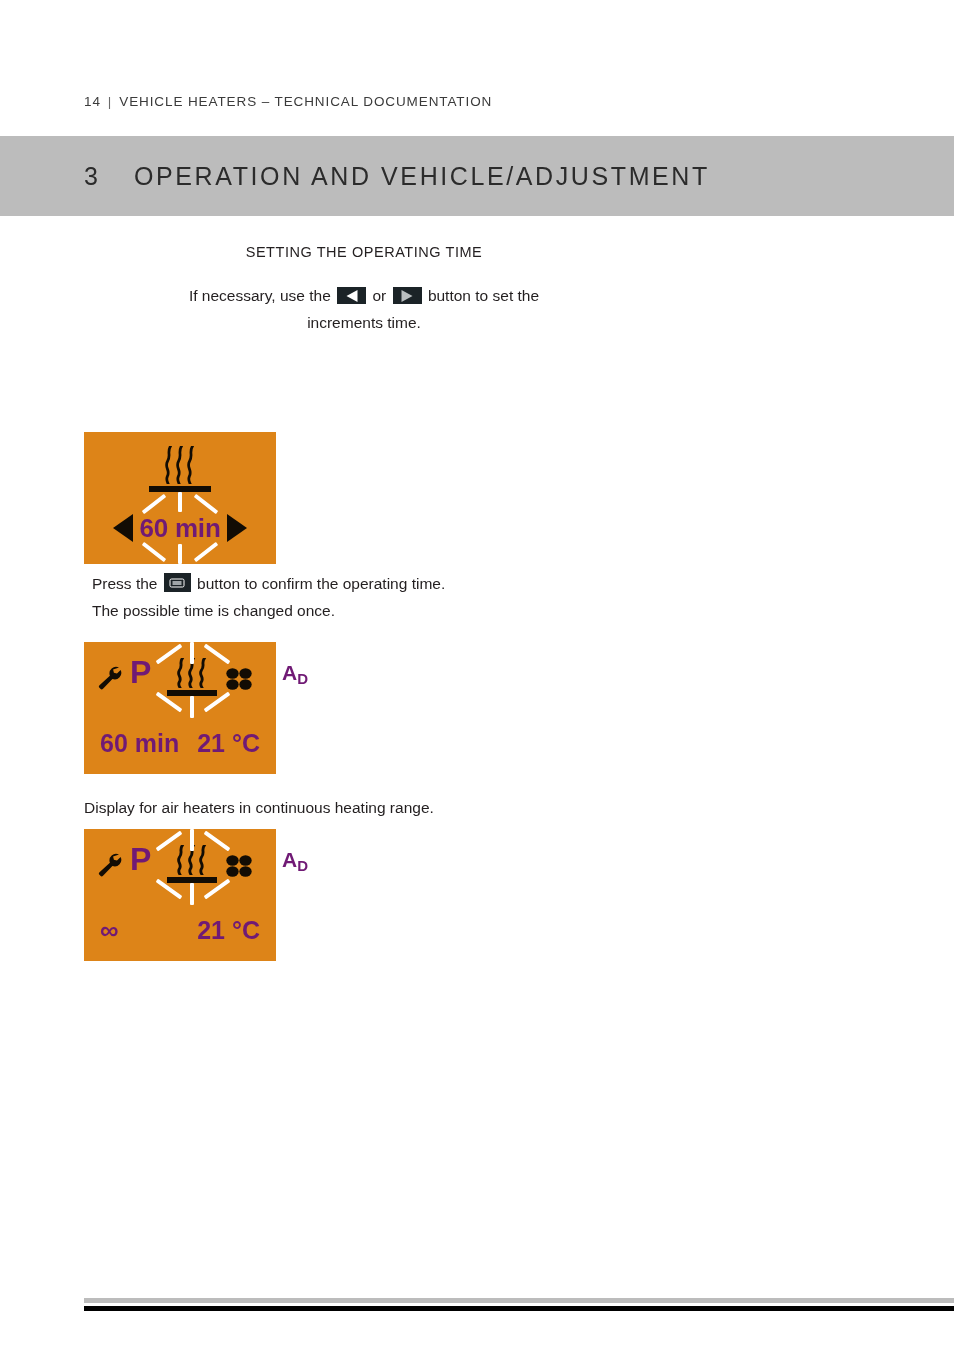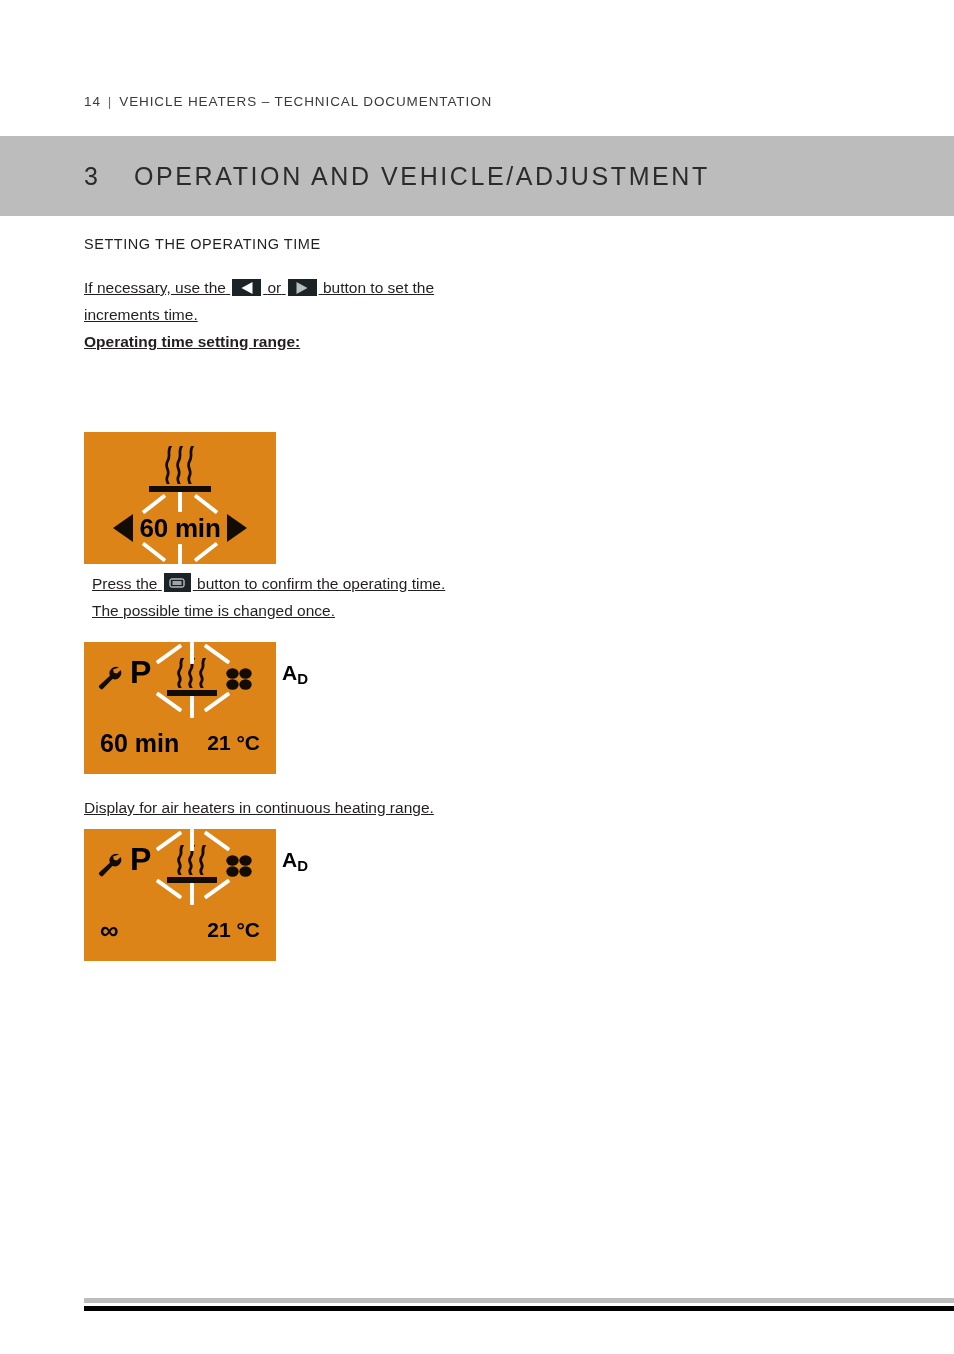--- a/index.html
+++ b/index.html
@@ -59,36 +59,36 @@
     font-weight: 400;
     letter-spacing: 2.6px;
     color: #2b2b2b;
     white-space: nowrap;
   }
 
   
   .content {
     position: absolute;
     left: 84px;
-    top: 236px;
+    top: 244px;
     width: 560px;
+    text-align: center;
   }
   .subhead {
     font-size: 14.5px;
     letter-spacing: 0.55px;
     color: #231f20;
     margin: 0 0 22px 0;
     white-space: nowrap;
   }
   .para {
     font-size: 15.5px;
     line-height: 27px;
     color: #231f20;
     margin: 0;
-    text-decoration: underline;
   }
   .para.bold { font-weight: bold; }
 
   
   .key {
     display: inline-block;
     width: 29px;
     height: 17px;
     background: #1b2327;
     vertical-align: -3px;
@@ -134,21 +134,21 @@
     height: 4px;
     background: #9fa5a8;
   }
 
   
   .lcd {
     position: absolute;
     left: 84px;
     width: 192px;
     background: #dd8418;
-    color: #000000;
+    color: #701a75;
   }
   .lcd-1 { top: 432px;  height: 132px; }
   .lcd-2 { top: 642px;  height: 132px; }
   .lcd-3 { top: 829px;  height: 132px; }
 
   
   .heater { position: relative; }
   .heater .waves {
     display: flex;
     justify-content: center;
@@ -275,21 +275,21 @@
     font-size: 25px;
     font-weight: bold;
     flex: 0 0 auto;
   }
   .lcd-time.inf {
     font-size: 26px;
     font-weight: bold;
     line-height: 20px;
   }
   .lcd-temp {
-    font-size: 21px;
+    font-size: 25px;
     font-weight: bold;
     margin-left: auto;
   }
 
   
   .footer-rule-grey {
     position: absolute;
     left: 84px;
     top: 1298px;
     width: 870px;
@@ -325,21 +325,20 @@
 
   <p class="para">
     <span>If necessary, use the</span>
     <span class="key left"><span class="tri"></span></span>
     <span>or</span>
     <span class="key right"><span class="tri"></span></span>
     <span>button to set the</span><br>
     <span>increments time.</span>
   </p>
 
-  <p class="para bold">Operating time setting range:</p>
 
 </div>
 
 <div class="lcd lcd-1">
 
   <div class="p1-heater heater">
     <div class="waves">
       <svg class="wave" viewBox="0 0 10 44" preserveAspectRatio="none">
         <path d="M7 0 C2 7 8 11 3 18 C-1 25 7 28 3 35 C1 39 3 42 4 44" stroke="#120c04" stroke-width="3.4" fill="none" stroke-linecap="round"></path>
       </svg>

